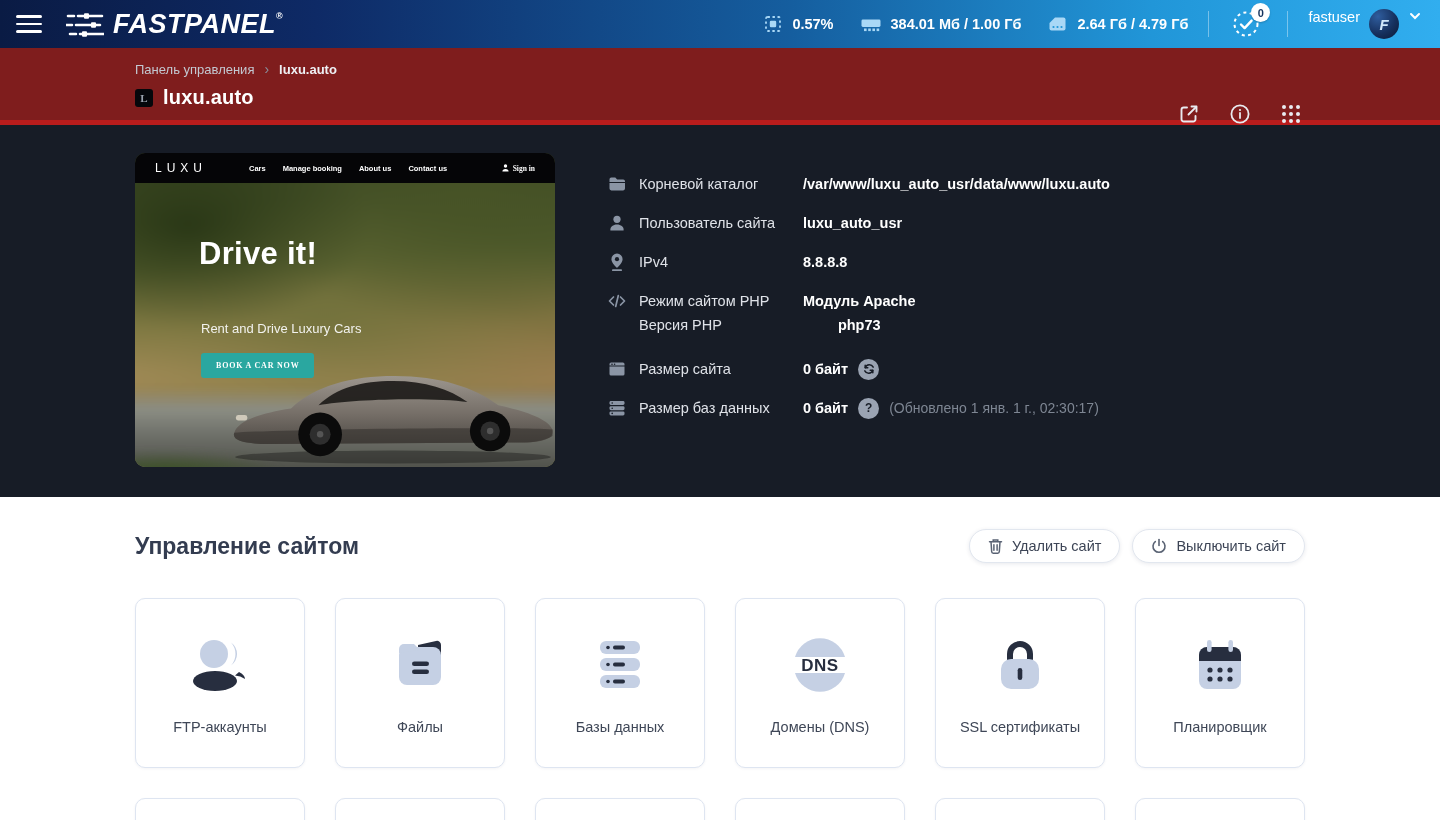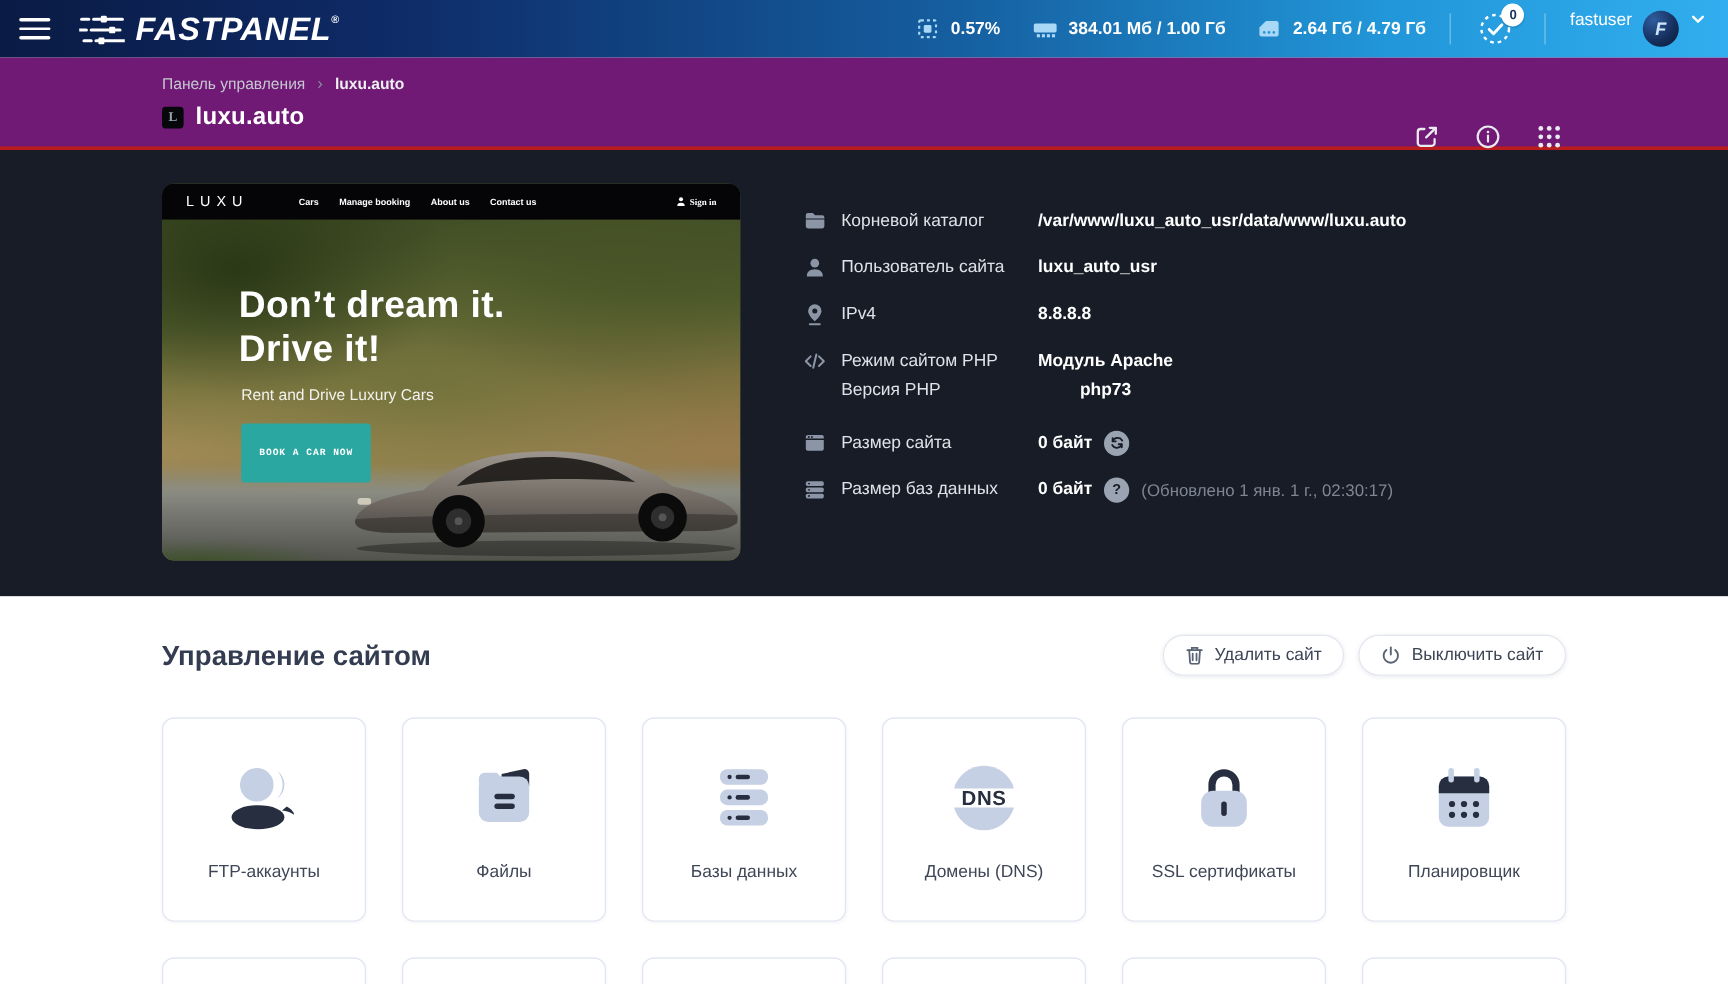--- a/index.html
+++ b/index.html
@@ -20,35 +20,35 @@
   .top-stats{ margin-left:auto; display:flex; align-items:center; gap:26px; font-size:14.5px; font-weight:bold; }
   .stat{ display:flex; align-items:center; gap:9px; }
   .stat svg{ color:#a9d8f6; }
   .tb-divider{ width:1px; height:26px; background:rgba(255,255,255,.38); }
   .notif{ position:relative; width:34px; height:34px; display:flex; align-items:center; justify-content:center; cursor:pointer; }
   .notif-badge{ position:absolute; top:-4px; right:-7px; min-width:19px; height:19px; border-radius:10px; background:#fff; color:#14335e; font-size:11px; font-weight:bold; display:flex; align-items:center; justify-content:center; box-shadow:0 1px 2px rgba(0,0,0,.2); }
   .user{ display:flex; align-items:flex-start; gap:9px; cursor:pointer; font-size:14.5px; }
   .avatar{ width:30px; height:30px; border-radius:50%; background:radial-gradient(circle at 30% 25%,#2f5d9e 0%,#16315f 55%,#0a1733 100%); display:flex; align-items:center; justify-content:center; font-weight:bold; font-size:15px; font-style:italic; color:#cfe6fa; }
 
   
-  .page-header{ height:77px; background:#701a75; padding:14px 135px 0; border-bottom:3px solid #b91c1c; position:relative; }
+  .page-header{ height:77px; background:#7f1d1d; padding:14px 135px 0; border-bottom:5px solid #b91c1c; position:relative; }
   .breadcrumb{ display:flex; align-items:center; gap:10px; font-size:13px; }
   .crumb{ color:#c3c8d1; cursor:pointer; }
   .crumb.current{ color:#eef0f4; font-weight:bold; cursor:default; }
   .crumb-sep{ color:#8a919e; font-size:14px; line-height:13px; }
   .title-row{ display:flex; align-items:center; gap:10px; margin-top:9px; }
   .favicon{ width:18px; height:18px; background:#05070b; border-radius:3px; display:flex; align-items:center; justify-content:center; color:#9aa2ae; font-size:11px; font-weight:bold; font-family:"Liberation Serif",serif; }
   .page-title{ color:#fff; font-size:20px; font-weight:bold; letter-spacing:.2px; }
   .header-actions{ position:absolute; right:138px; top:66px; transform:translateY(-50%); display:flex; align-items:center; gap:29px; }
   .h-icon{ color:#e9ebf0; cursor:pointer; display:flex; }
 
   
   .hero{ background:#171c26; padding:28px 135px 30px; display:flex; gap:52px; }
 
-  .preview{ width:482px; height:314px; border-radius:10px; overflow:hidden; position:relative; flex-shrink:0; background:#45502c; }
+  .preview{ width:420px; height:314px; border-radius:10px; overflow:hidden; position:relative; flex-shrink:0; background:#45502c; }
   .pv-nav{ height:30px; background:#050507; display:flex; align-items:center; padding:0 20px; position:relative; z-index:3; }
   .pv-logo{ color:#fff; font-size:12px; font-weight:normal; letter-spacing:5px; }
   .pv-links{ display:flex; gap:17px; margin-left:42px; }
   .pv-link{ color:#fff; font-size:7.5px; font-weight:bold; cursor:pointer; }
   .pv-signin{ margin-left:auto; color:#fff; font-size:7.5px; font-weight:bold; display:flex; align-items:center; gap:4px; cursor:pointer;font-family:Liberation Serif, serif; }
   .pv-shot{ position:absolute; top:30px; left:0; right:0; bottom:0; overflow:hidden; }
   .pv-bg{ position:absolute; inset:-14px;
     background:
       radial-gradient(260px 150px at 15% 18%, rgba(38,52,20,.9), rgba(38,52,20,0) 70%),
       radial-gradient(300px 170px at 78% 12%, rgba(72,84,38,.85), rgba(72,84,38,0) 72%),
@@ -58,21 +58,21 @@
       linear-gradient(180deg,#3d4a24 0%,#55602f 30%,#6f7038 52%,#a08a58 66%,#8a7a4e 74%,#6f6f45 100%);
     filter:blur(6px);
   }
   .pv-road{ position:absolute; left:-10px; right:-10px; bottom:-6px; height:86px;
     background:linear-gradient(180deg, rgba(140,142,132,0) 0%, #8b8d84 26%, #6f716a 55%, #4c4d47 100%);
     filter:blur(3px); }
   .pv-grass{ position:absolute; left:-10px; bottom:-6px; width:200px; height:34px;
     background:radial-gradient(160px 30px at 20% 100%, #3a5222 0%, rgba(58,82,34,0) 75%); filter:blur(3px); }
   .pv-heading{ position:absolute; left:64px; top:52px; color:#fff; font-size:31px; font-weight:bold; line-height:37px; z-index:2; letter-spacing:.3px; }
   .pv-sub{ position:absolute; left:66px; top:138px; color:#f2f2ee; font-size:13px; z-index:2; }
-  .pv-cta{ position:absolute; left:66px; top:170px; background:#2aa7a0; color:#fff; border:none; font-size:8px; font-weight:bold; letter-spacing:.8px; padding:20px 15px; border-radius:3px; z-index:2; cursor:pointer; font-family:Liberation Mono, monospace; }
+  .pv-cta{ position:absolute; left:66px; top:170px; background:#2aa7a0; color:#fff; border:none; font-size:8px; font-weight:bold; letter-spacing:.8px; padding:8px 15px; border-radius:3px; z-index:2; cursor:pointer; font-family:Liberation Serif, serif; }
   .pv-car{ position:absolute; right:-8px; bottom:0; z-index:1; }
 
   .site-info{ padding-top:20px; flex:1; }
   .info-row{ display:flex; align-items:flex-start; margin-bottom:17px; line-height:22px; }
   .info-icon{ width:20px; margin-right:12px; color:#8b95a5; display:flex; padding-top:1px; }
   .info-label{ width:164px; color:#dfe2e8; font-size:14.5px; flex-shrink:0; }
   .info-value{ color:#fff; font-weight:bold; font-size:14.5px; display:flex; align-items:center; }
   .stack{ display:flex; flex-direction:column; gap:2px; }
   .mini-btn{ width:21px; height:21px; border-radius:50%; background:#9aa3b2; color:#171c26; border:none; margin-left:10px; display:inline-flex; align-items:center; justify-content:center; font-size:12px; font-weight:bold; cursor:pointer; }
   .info-note{ color:#7e8693; font-size:14px; font-weight:normal; margin-left:10px; }
@@ -229,21 +229,20 @@
             <path d="M0.4 7.6 a3.1 2.6 0 0 1 6.2 0 z"></path>
           </svg>
         <span>Sign in</span>
       </span>
     </div>
     <div class="pv-shot">
       <div class="pv-bg"></div>
       <div class="pv-road"></div>
       <div class="pv-grass"></div>
       <div class="pv-heading">
-        <div>Don’t dream it.</div>
         <div>Drive it!</div>
       </div>
       <div class="pv-sub">Rent and Drive Luxury Cars</div>
       <button class="pv-cta">BOOK A CAR NOW</button>
       <svg class="pv-car" width="340" height="122" viewBox="0 0 420 150">
         <defs>
           <linearGradient id="carBody" x1="0" y1="0" x2="0" y2="1">
             <stop offset="0" stop-color="#9c968e"></stop>
               <stop offset=".55" stop-color="#766f68"></stop>
               <stop offset="1" stop-color="#4e4a45"></stop>

